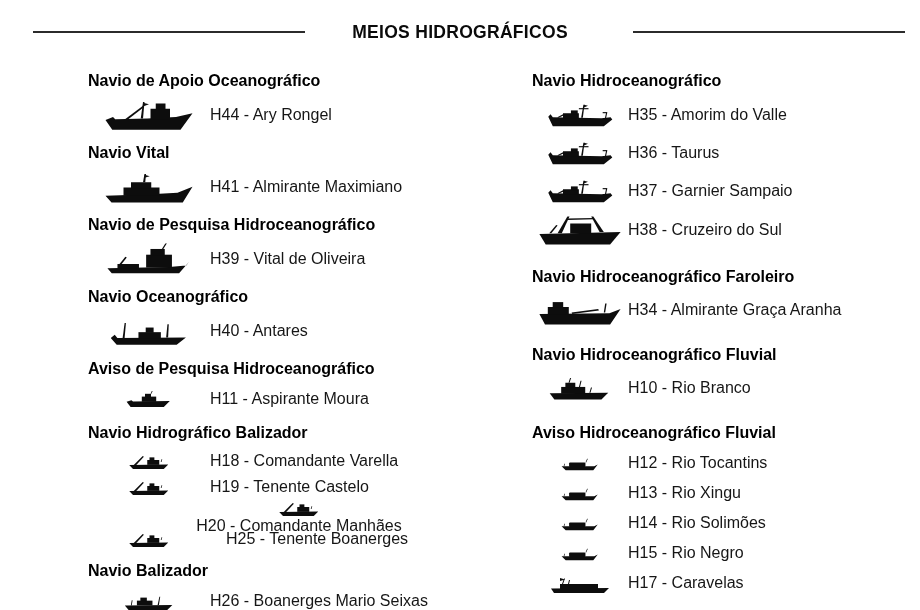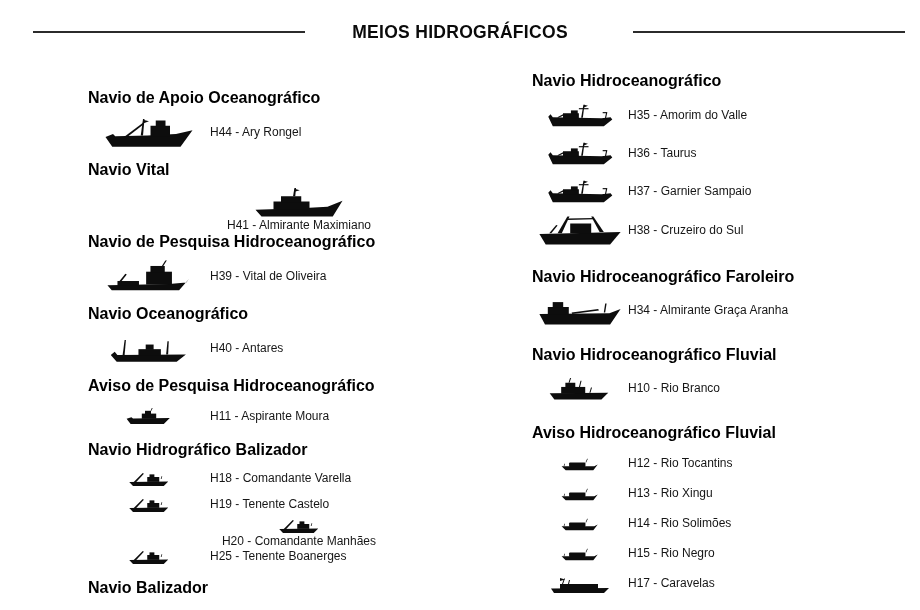--- a/index.html
+++ b/index.html
@@ -9,29 +9,29 @@
   }
   .title-bar{position:relative;height:46px;padding-top:12px;box-sizing:content-box;}
   .page-title{text-align:center;font-weight:bold;font-size:17.5px;letter-spacing:.3px;color:#0a0a0a;margin-top:10px;}
   .rule{position:absolute;top:31px;height:2px;background:#2b2b2b;width:272px;}
   .rule-left{left:33px;}
   .rule-right{left:633px;}
   .columns{display:flex;padding-left:88px;margin-top:12px;}
   .col-left{width:422px;flex:0 0 auto;}
   .col-right{width:400px;margin-left:22px;flex:0 0 auto;}
   .section{margin-top:8px;}
-  .section:first-child{margin-top:17px;}
+  .section:first-child{margin-top:0;}
   .col-right .section{margin-top:16px;}
   .col-right .section:first-child{margin-top:0;}
   .cat-header{font-weight:bold;font-size:16px;line-height:22px;margin-bottom:4px;color:#000;white-space:nowrap;}
   .ship-row{display:flex;align-items:center;}
   .icon-cell{display:flex;justify-content:center;align-items:center;flex:0 0 auto;}
   .col-left .icon-cell{width:122px;}
   .col-right .icon-cell{width:96px;}
-  .ship-label{font-size:12px;color:#161616;white-space:nowrap;}
+  .ship-label{font-size:16px;color:#161616;white-space:nowrap;}
   svg.ship{display:block;fill:#0d0d0d;}
   .defs-holder{position:absolute;width:0;height:0;overflow:hidden;}
 </style>
 </head>
 <body>
 
 <svg class="defs-holder" xmlns="http://www.w3.org/2000/svg" aria-hidden="true">
   <defs>
     <symbol id="sym-support" viewBox="0 0 120 44">
       <path d="M2 28 L12 24 L15 27 L58 26 L96 24 L118 19 L102 41 L11 41 Z"></path>
@@ -147,21 +147,21 @@
           <span class="icon-cell">
             <svg class="ship" viewBox="0 0 120 44" width="90" height="33">
               <use href="#sym-support" xlink:href="#sym-support"></use>
             </svg>
           </span>
           <span class="ship-label">H44 - Ary Rongel</span>
         </div>
       </div>
       <div class="section">
         <div class="cat-header">Navio Vital</div>
-        <div class="ship-row" style="height: 38px; flex-direction: column;">
+        <div class="ship-row" style="height: 38px;">
           <span class="icon-cell">
             <svg class="ship" viewBox="0 0 120 44" width="90" height="33">
               <use href="#sym-polar" xlink:href="#sym-polar"></use>
             </svg>
           </span>
           <span class="ship-label">H41 - Almirante Maximiano</span>
         </div>
       </div>
       <div class="section">
         <div class="cat-header">Navio de Pesquisa Hidroceanográfico</div>
@@ -215,21 +215,21 @@
           <span class="ship-label">H19 - Tenente Castelo</span>
         </div>
         <div class="ship-row" style="height: 26px; flex-direction: column;">
           <span class="icon-cell">
             <svg class="ship" viewBox="0 0 120 44" width="45" height="17">
               <use href="#sym-balizador" xlink:href="#sym-balizador"></use>
             </svg>
           </span>
           <span class="ship-label">H20 - Comandante Manhães</span>
         </div>
-        <div class="ship-row" style="height: 26px;">
+        <div class="ship-row" style="height: 26px; gap: 16px;">
           <span class="icon-cell">
             <svg class="ship" viewBox="0 0 120 44" width="45" height="17">
               <use href="#sym-balizador" xlink:href="#sym-balizador"></use>
             </svg>
           </span>
           <span class="ship-label">H25 - Tenente Boanerges</span>
         </div>
       </div>
       <div class="section">
         <div class="cat-header">Navio Balizador</div>

